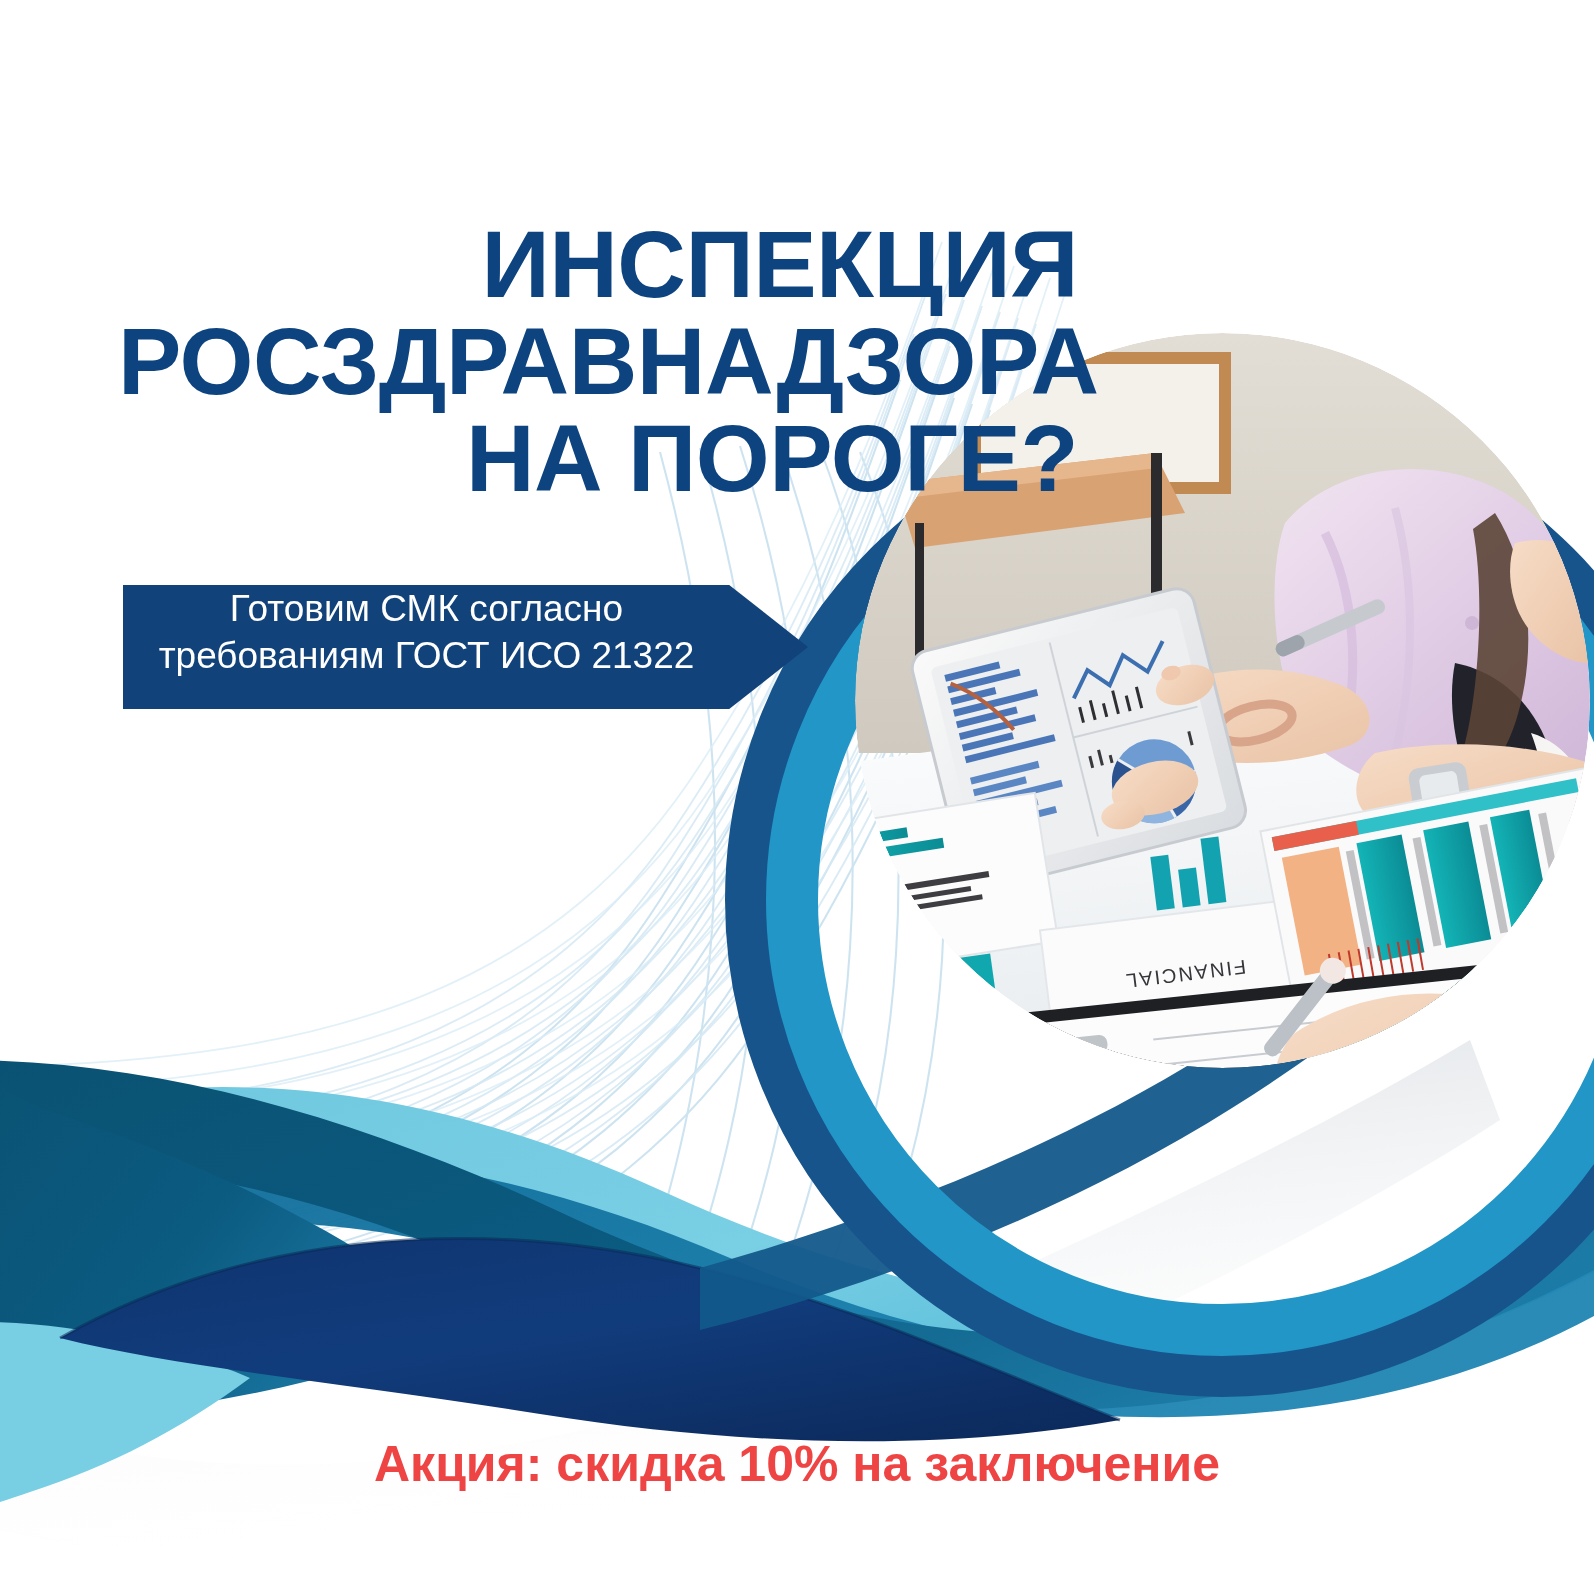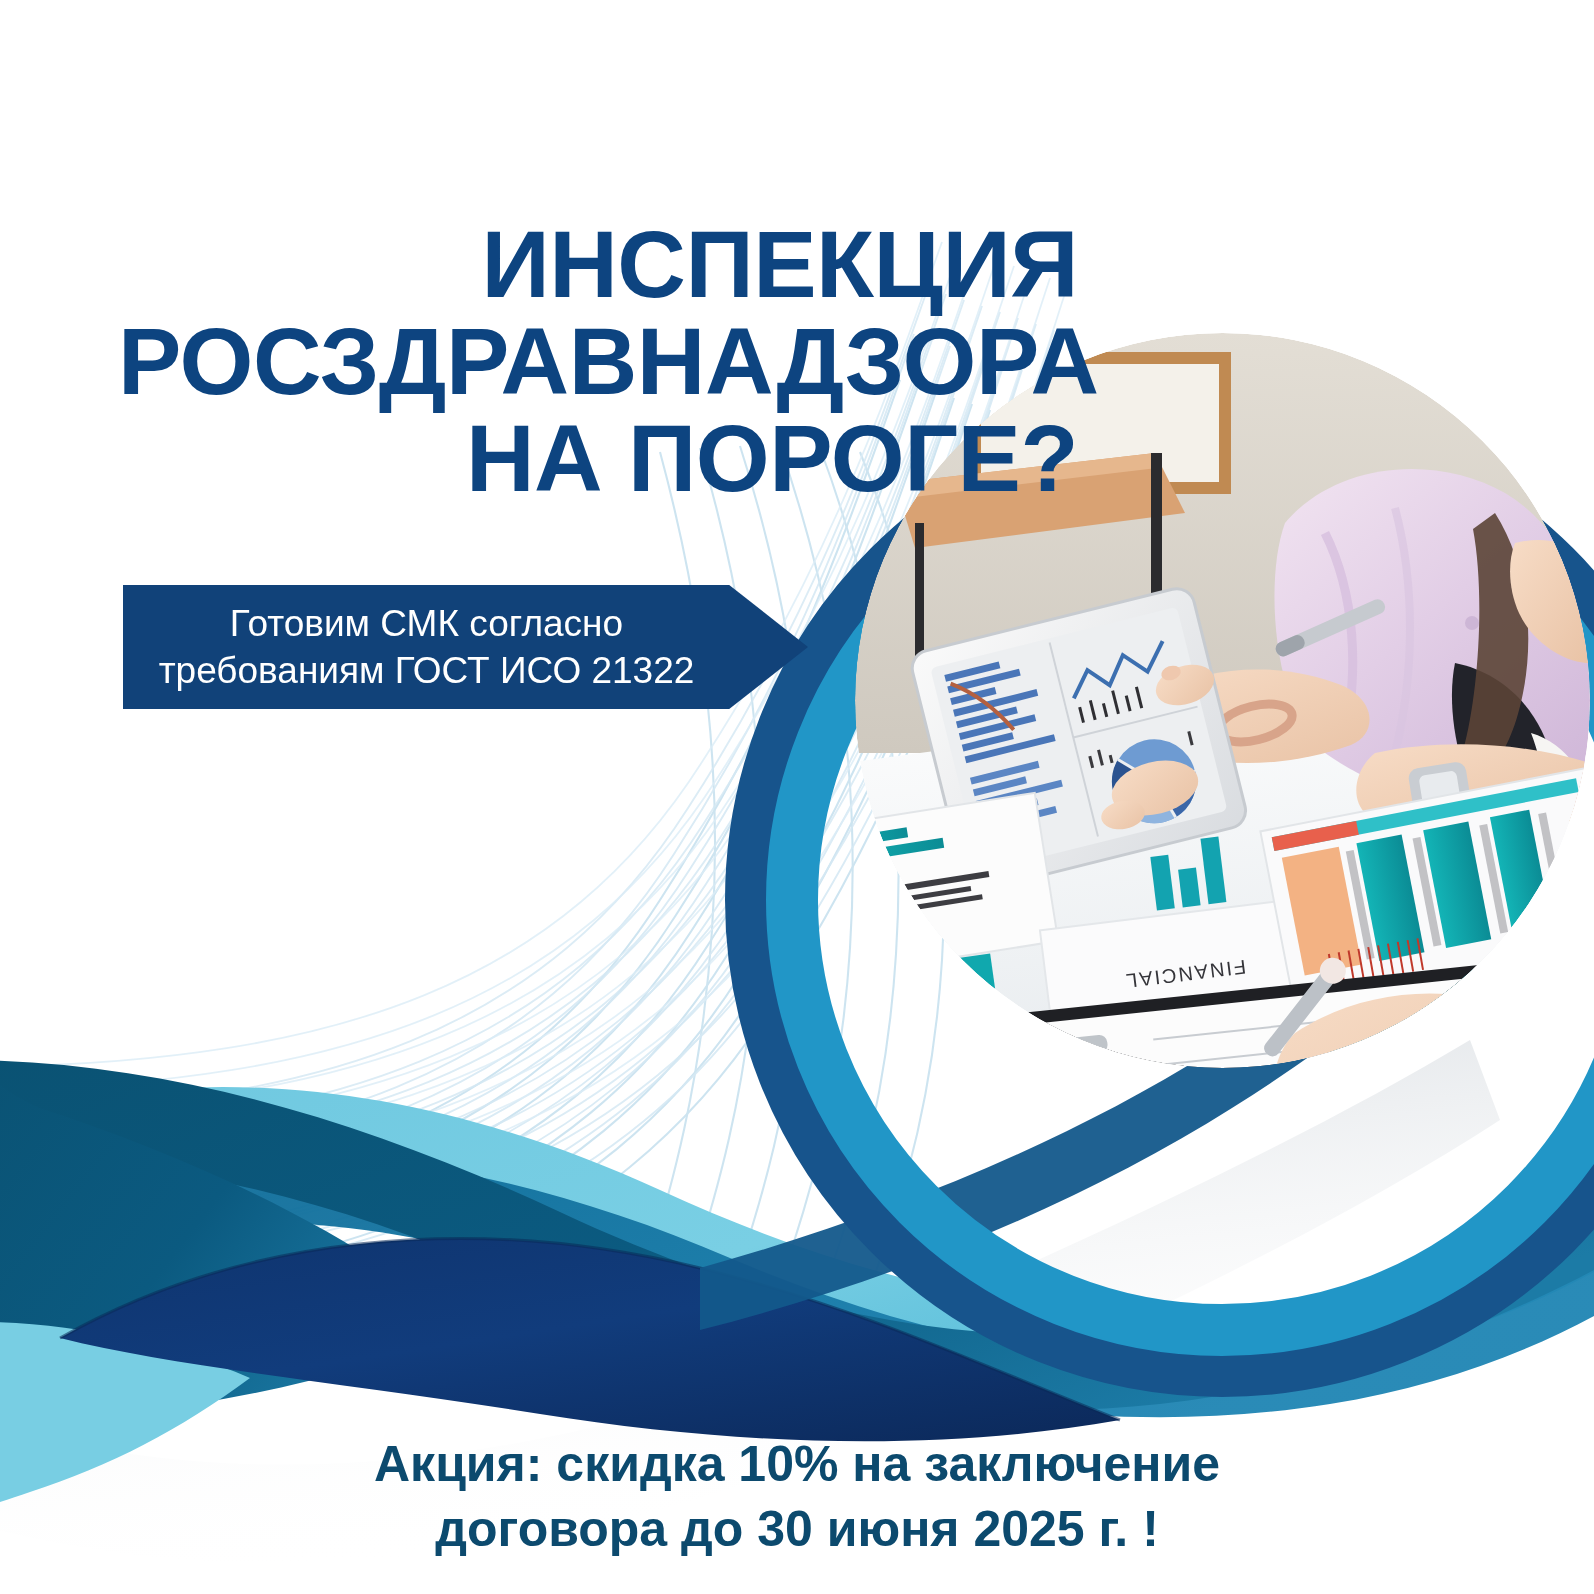--- a/index.html
+++ b/index.html
@@ -53,21 +53,20 @@
     top: 585px;
     width: 685px;
     height: 124px;
     z-index: 6;
     background: #114279;
     -webkit-clip-path: polygon(0 0, 88.5% 0, 100% 50%, 88.5% 100%, 0 100%);
     clip-path: polygon(0 0, 88.5% 0, 100% 50%, 88.5% 100%, 0 100%);
     display: flex;
     flex-direction: column;
     align-items: center;
-    justify-content: center;
     box-sizing: border-box;
     padding-right: 78px;
   }
   #banner .bn-line {
     display: block;
     color: #ffffff;
     font-size: 37px;
     font-weight: 400;
     line-height: 1.28;
     text-align: center;
@@ -93,21 +92,21 @@
   }
 
   
   #promo {
     position: absolute;
     left: 0;
     right: 0;
     top: 1432px;
     z-index: 6;
     text-align: center;
-    color: #0c4a6e;
+    color: #ef4444;
     font-size: 50px;
     font-weight: 700;
     line-height: 1.30;
   }
   #promo .pm-line { display: block; }
 </style>
 </head>
 <body>
 
 <div id="poster">
@@ -467,16 +466,15 @@
     <span class="hl-line">НА ПОРОГЕ?</span>
   </div>
 
   <div id="banner">
     <span class="bn-line">Готовим СМК согласно</span>
     <span class="bn-line">требованиям ГОСТ ИСО 21322</span>
   </div>
 
   <div id="promo">
     <span class="pm-line">Акция: скидка 10% на заключение</span>
-    <span class="pm-line">договора до 30 июня 2025 г. !</span>
   </div>
 
 </div>
 
 </body></html>

